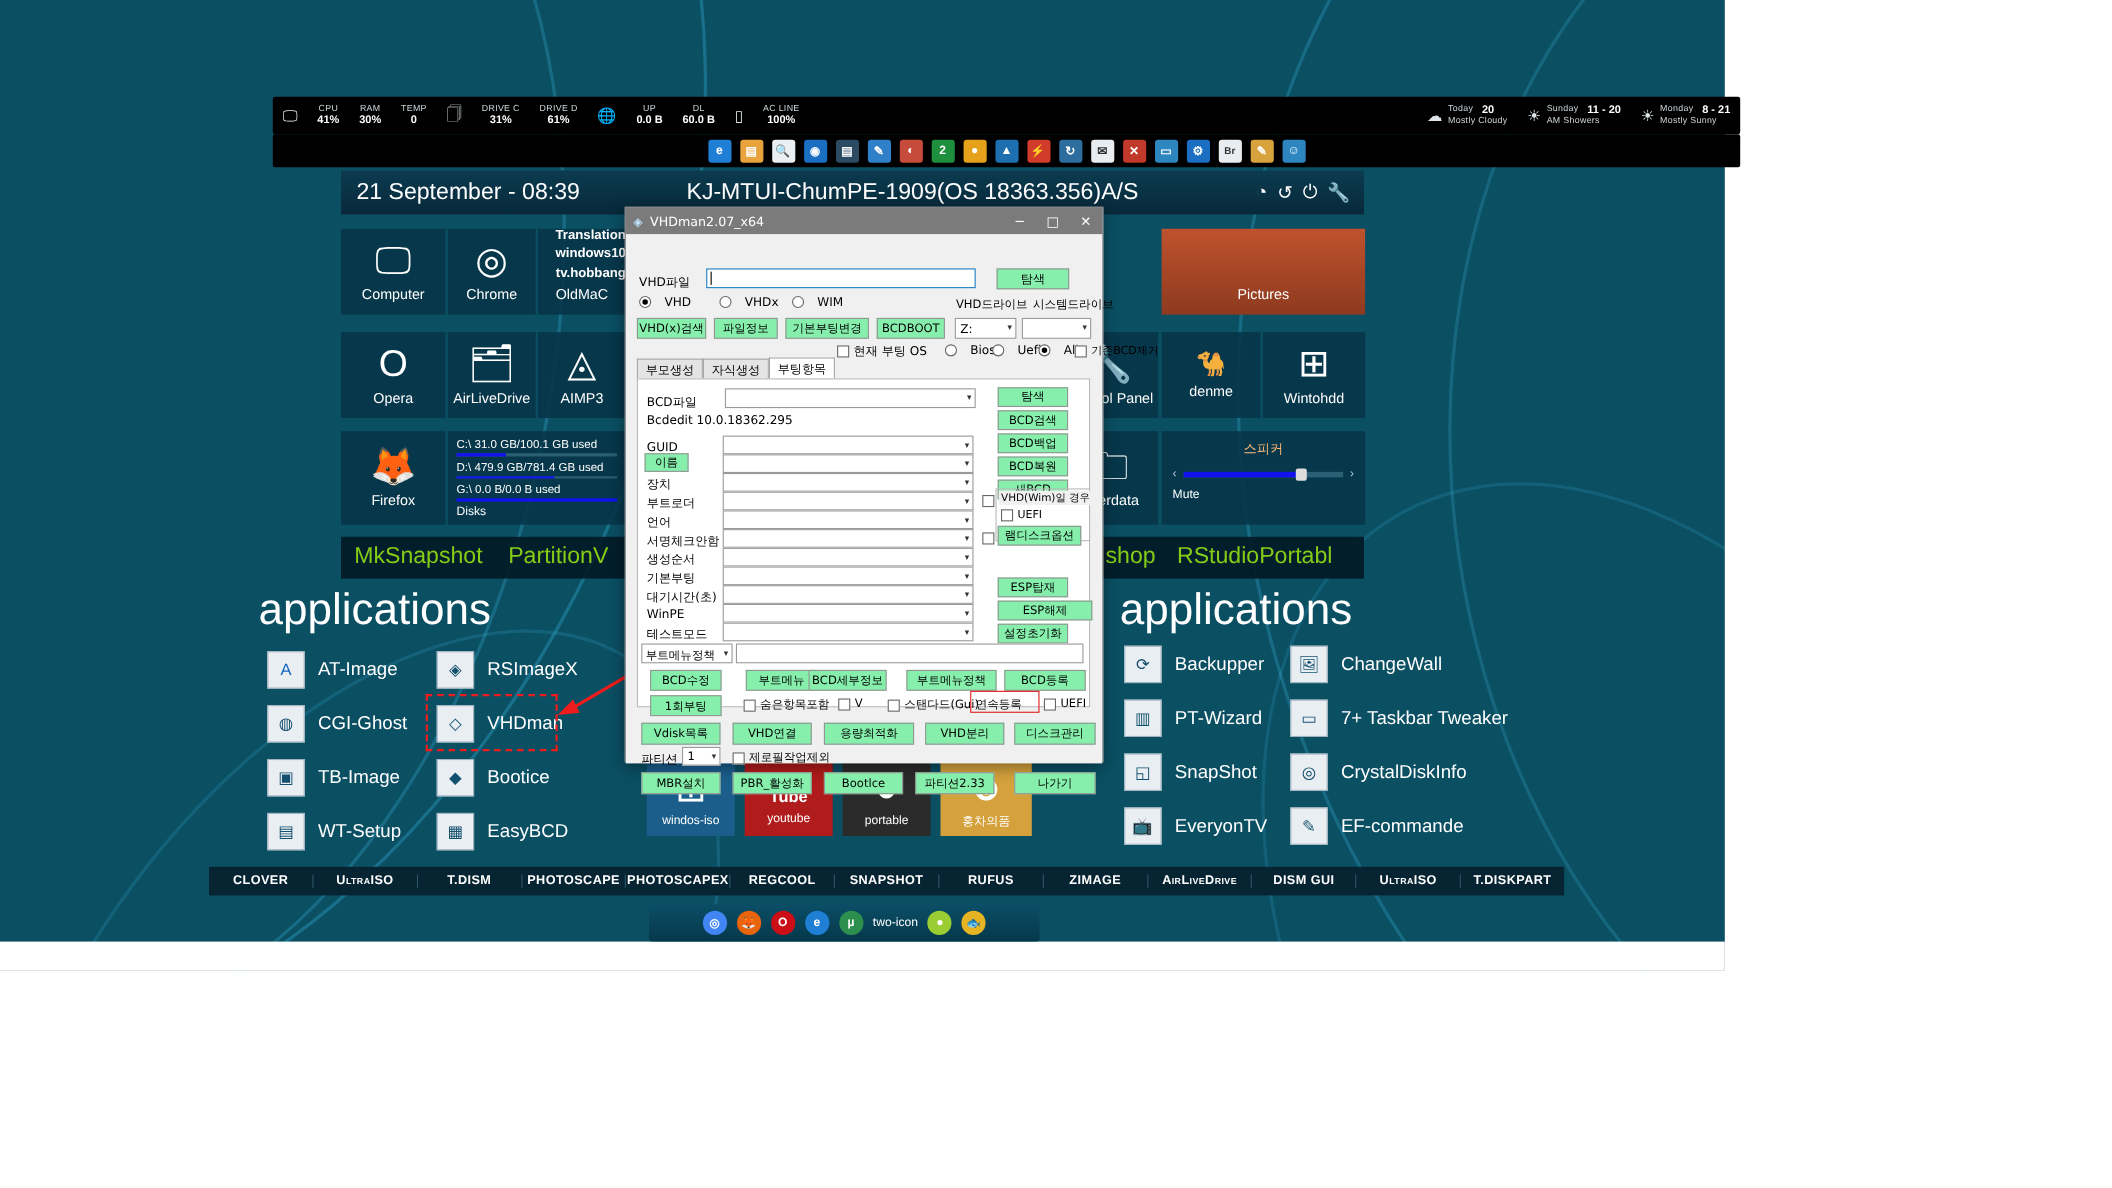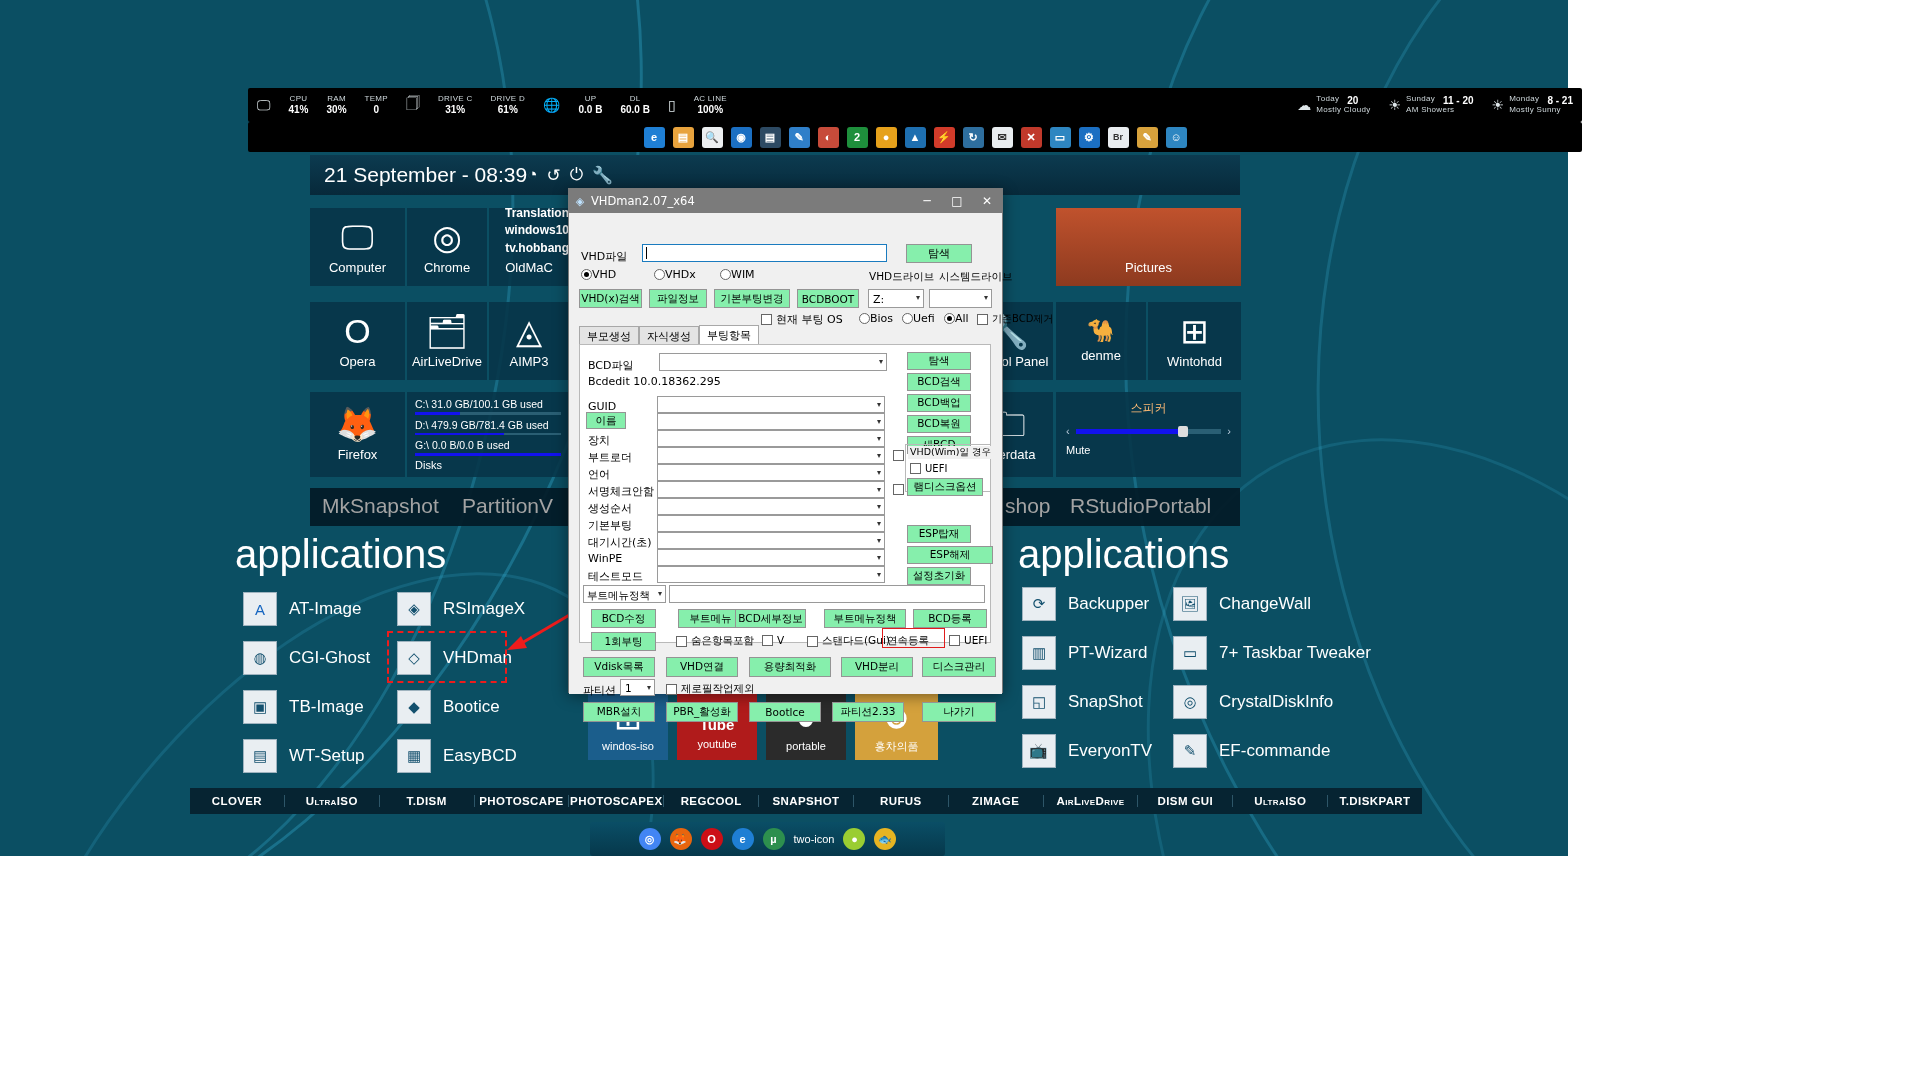--- a/index.html
+++ b/index.html
@@ -56,21 +56,21 @@
   #titlebar .ct{flex:1;text-align:center;font-size:21px;padding-right:10px;white-space:nowrap;}
   #titlebar .icons{display:flex;gap:9px;padding-right:12px;font-size:17px;}
 
   
   .tile{position:absolute;background:rgba(7,52,72,.88);display:flex;flex-direction:column;
         align-items:center;justify-content:center;color:#fff;}
   .tile .tl{font-size:13px;margin-top:6px;}
   .tile .big{font-size:34px;line-height:1;}
 
   .bigword{position:absolute;color:#fff;font-size:40px;}
-  .rowlabel{position:absolute;color:#a3a3a3;font-size:21px;}
+  .rowlabel{position:absolute;color:#84cc16;font-size:21px;}
 
   
   .appitem{position:absolute;display:flex;align-items:center;gap:12px;color:#fff;font-size:17px;}
   .appicon{width:34px;height:34px;background:#e9eef2;border:1px solid #9fb3bf;
            display:flex;align-items:center;justify-content:center;font-size:15px;color:#13506e;}
 
   
   #tabstrip{
     position:absolute;left:190px;top:788px;width:1232px;height:26px;
     background:#062432;display:flex;align-items:center;
@@ -107,21 +107,21 @@
   #vhdbody{position:relative;height:481px;background:#f0f0f0;font-size:11px;color:#000;}
 
   .lab{position:absolute;font-size:11px;color:#000;white-space:nowrap;}
   .tfield{position:absolute;background:#fff;border:1px solid #1a7bbf;}
   .tfield .car{position:absolute;left:3px;top:2px;width:1px;height:12px;background:#000;}
   .combo{position:absolute;background:#fff;border:1px solid #9a9a9a;}
   .combo .arw{position:absolute;right:3px;top:3px;font-size:8px;color:#333;}
   .btn{position:absolute;background:#86efac;border:1px solid #949494;font-size:11px;
        display:flex;align-items:center;justify-content:center;color:#000;white-space:nowrap;}
   .btn.small{font-size:10.5px;}
-  .rad{position:absolute;display:flex;align-items:center;gap:0;font-size:11px;white-space:nowrap;}
+  .rad{position:absolute;display:flex;align-items:center;gap:12px;font-size:11px;white-space:nowrap;}
   .rad .rc{width:11px;height:11px;border:1px solid #666;border-radius:50%;background:#fff;
            display:flex;align-items:center;justify-content:center;}
   .rad .rc .dot{width:5px;height:5px;border-radius:50%;background:#000;}
   .chk{position:absolute;display:flex;align-items:center;gap:4px;font-size:11px;white-space:nowrap;}
   .chk .cb{width:11px;height:11px;border:1px solid #666;background:#fff;}
   .tabrow{position:absolute;display:flex;align-items:flex-end;}
   .tabrow .tab{background:#e4e4e4;border:1px solid #a8a8a8;border-bottom:none;
        padding:2px 7px 3px;font-size:11px;}
   .tabrow .tab.sel{background:#fff;padding-bottom:4px;}
   .grpbox{position:absolute;border:1px solid #b9b9b9;background:#fff;}
@@ -258,20 +258,21 @@
   <div class="dk" style="background:#c0392b">✕</div>
   <div class="dk" style="background:#2e86c1">▭</div>
   <div class="dk" style="background:#1b6fc2">⚙</div>
   <div class="dk" style="background:#e9edf0;color:#333;font-size:9px">Br</div>
   <div class="dk" style="background:#d8a23c">✎</div>
   <div class="dk" style="background:#2e86c1">☺</div>
 </div>
 
 <div id="titlebar">
   <div class="dt">21 September - 08:39</div>
+  <div class="ct">KJ-MTUI-ChumPE-1909(OS 18363.356)A/S</div>
   <div class="icons">
     <span>◔</span>
     <span>↺</span>
     <span>⏻</span>
     <span>🔧</span>
   </div>
 </div>
 
 <div class="tile" style="left:310px;top:208px;width:95px;height:78px;">
   <span class="big">🖵</span>

